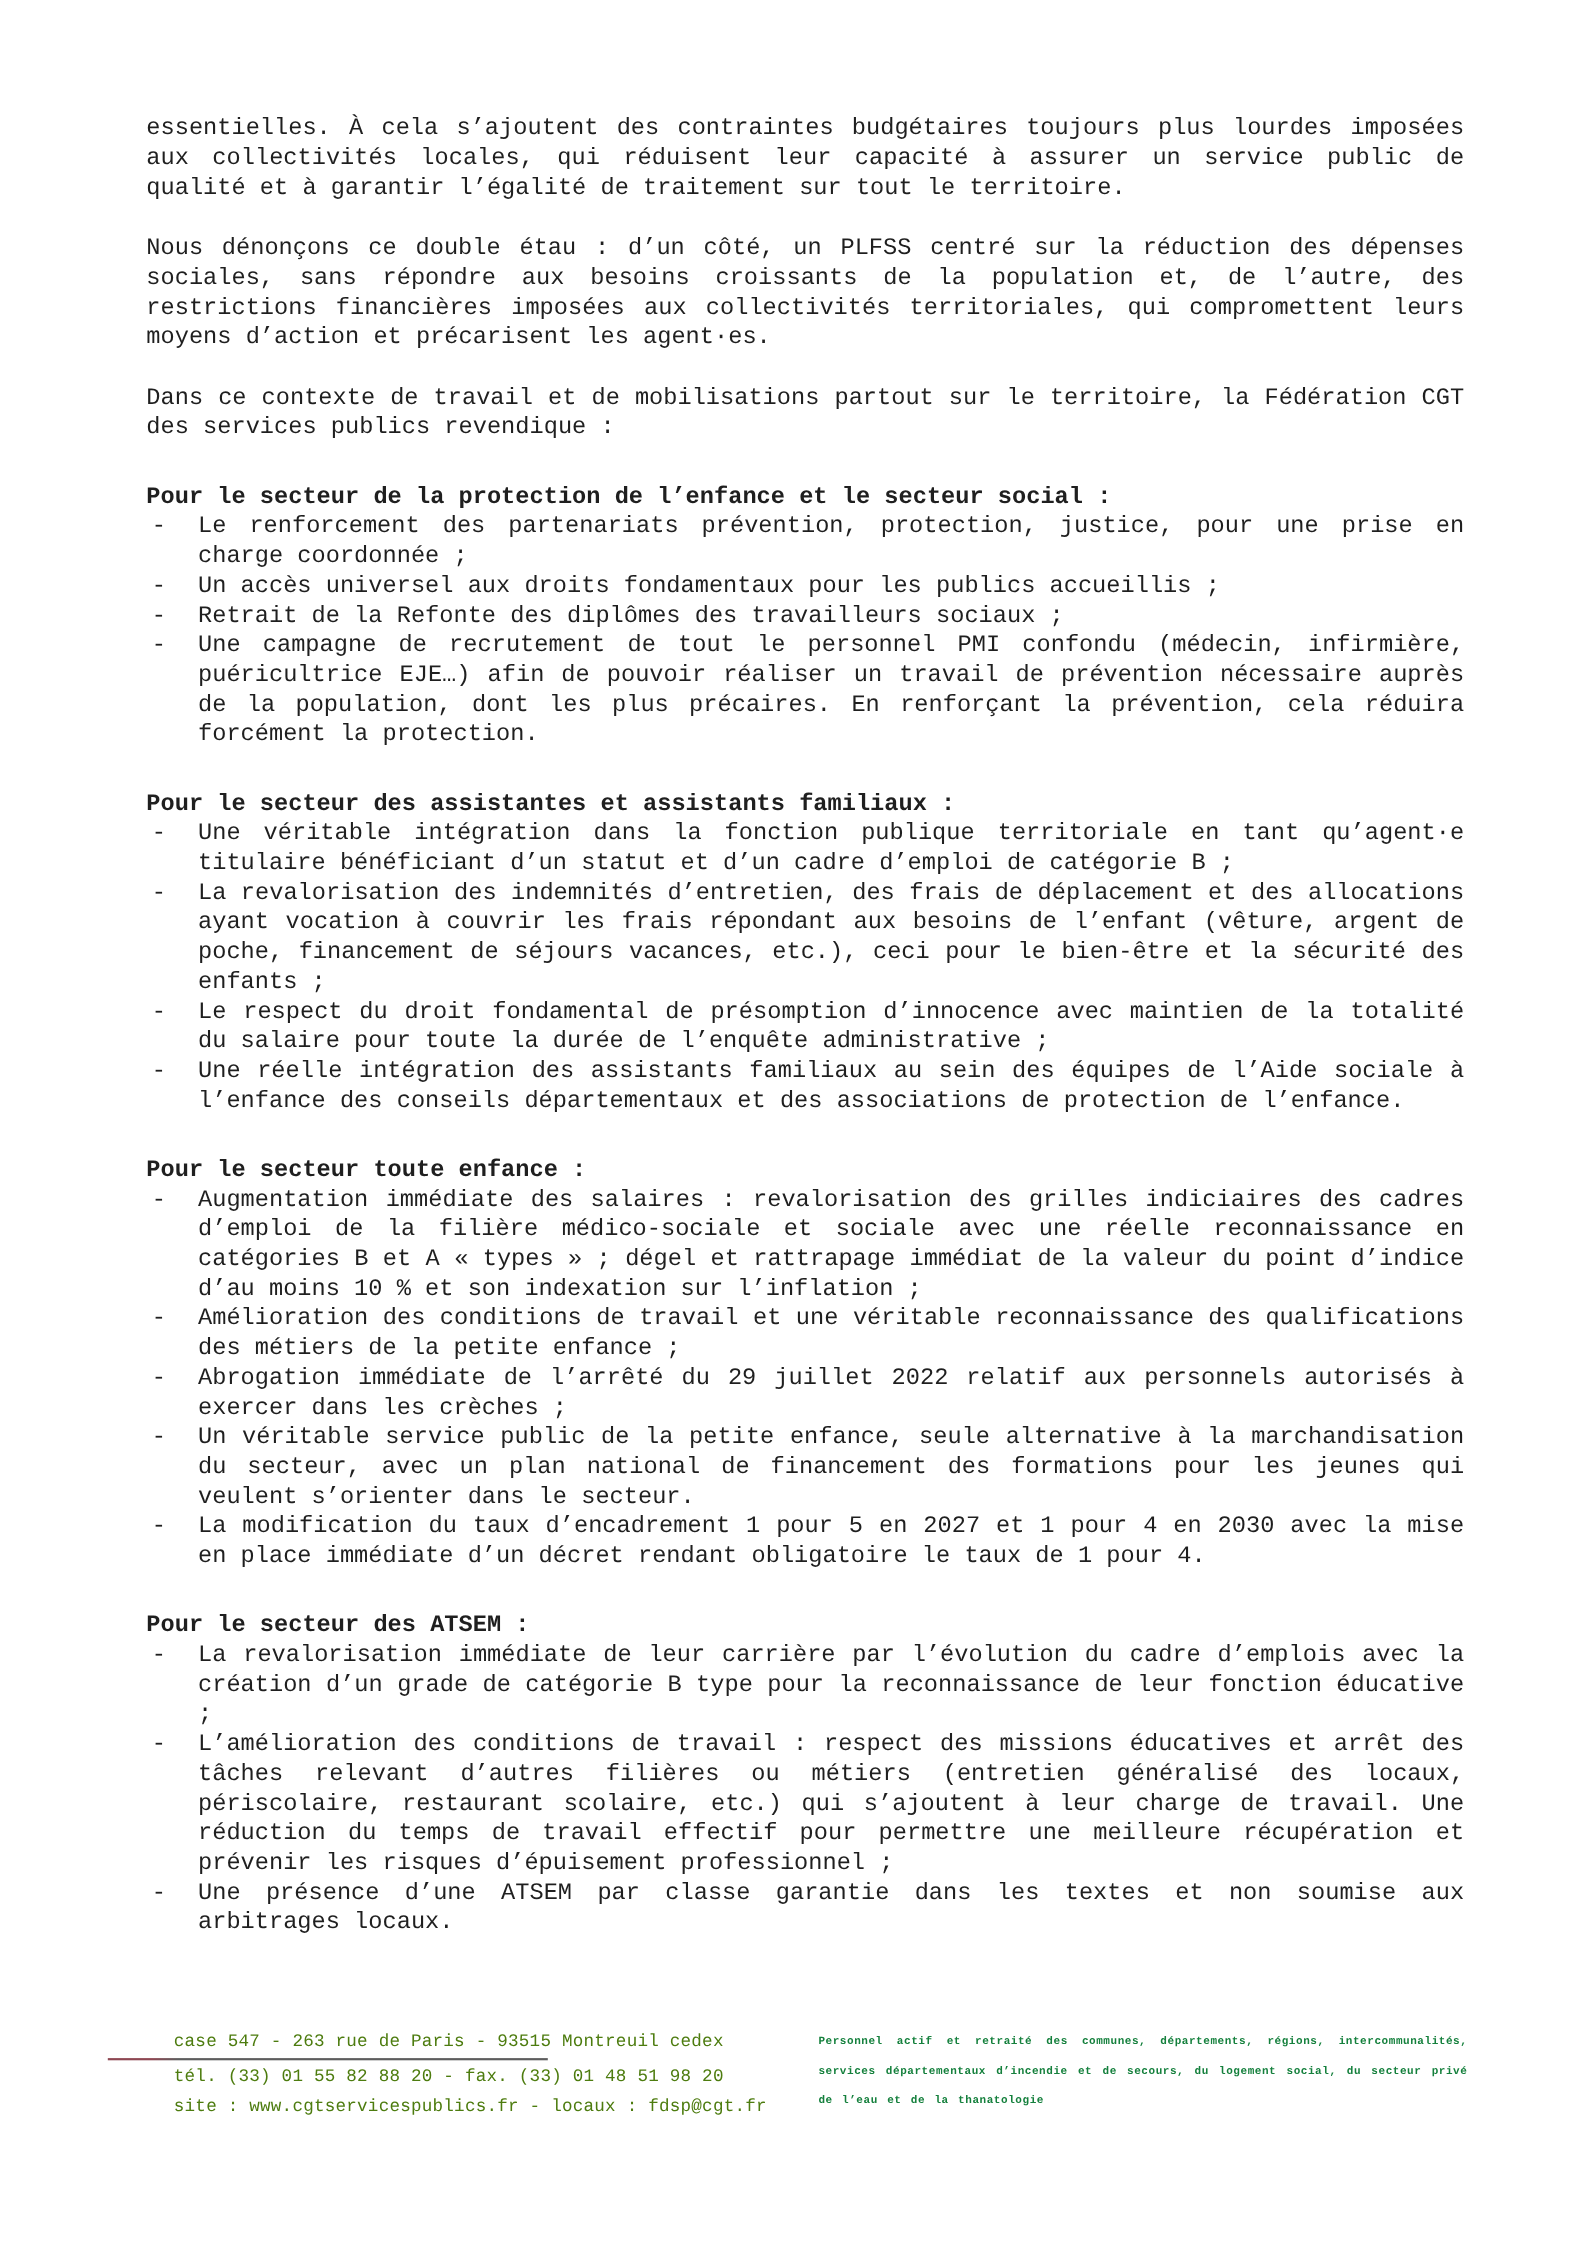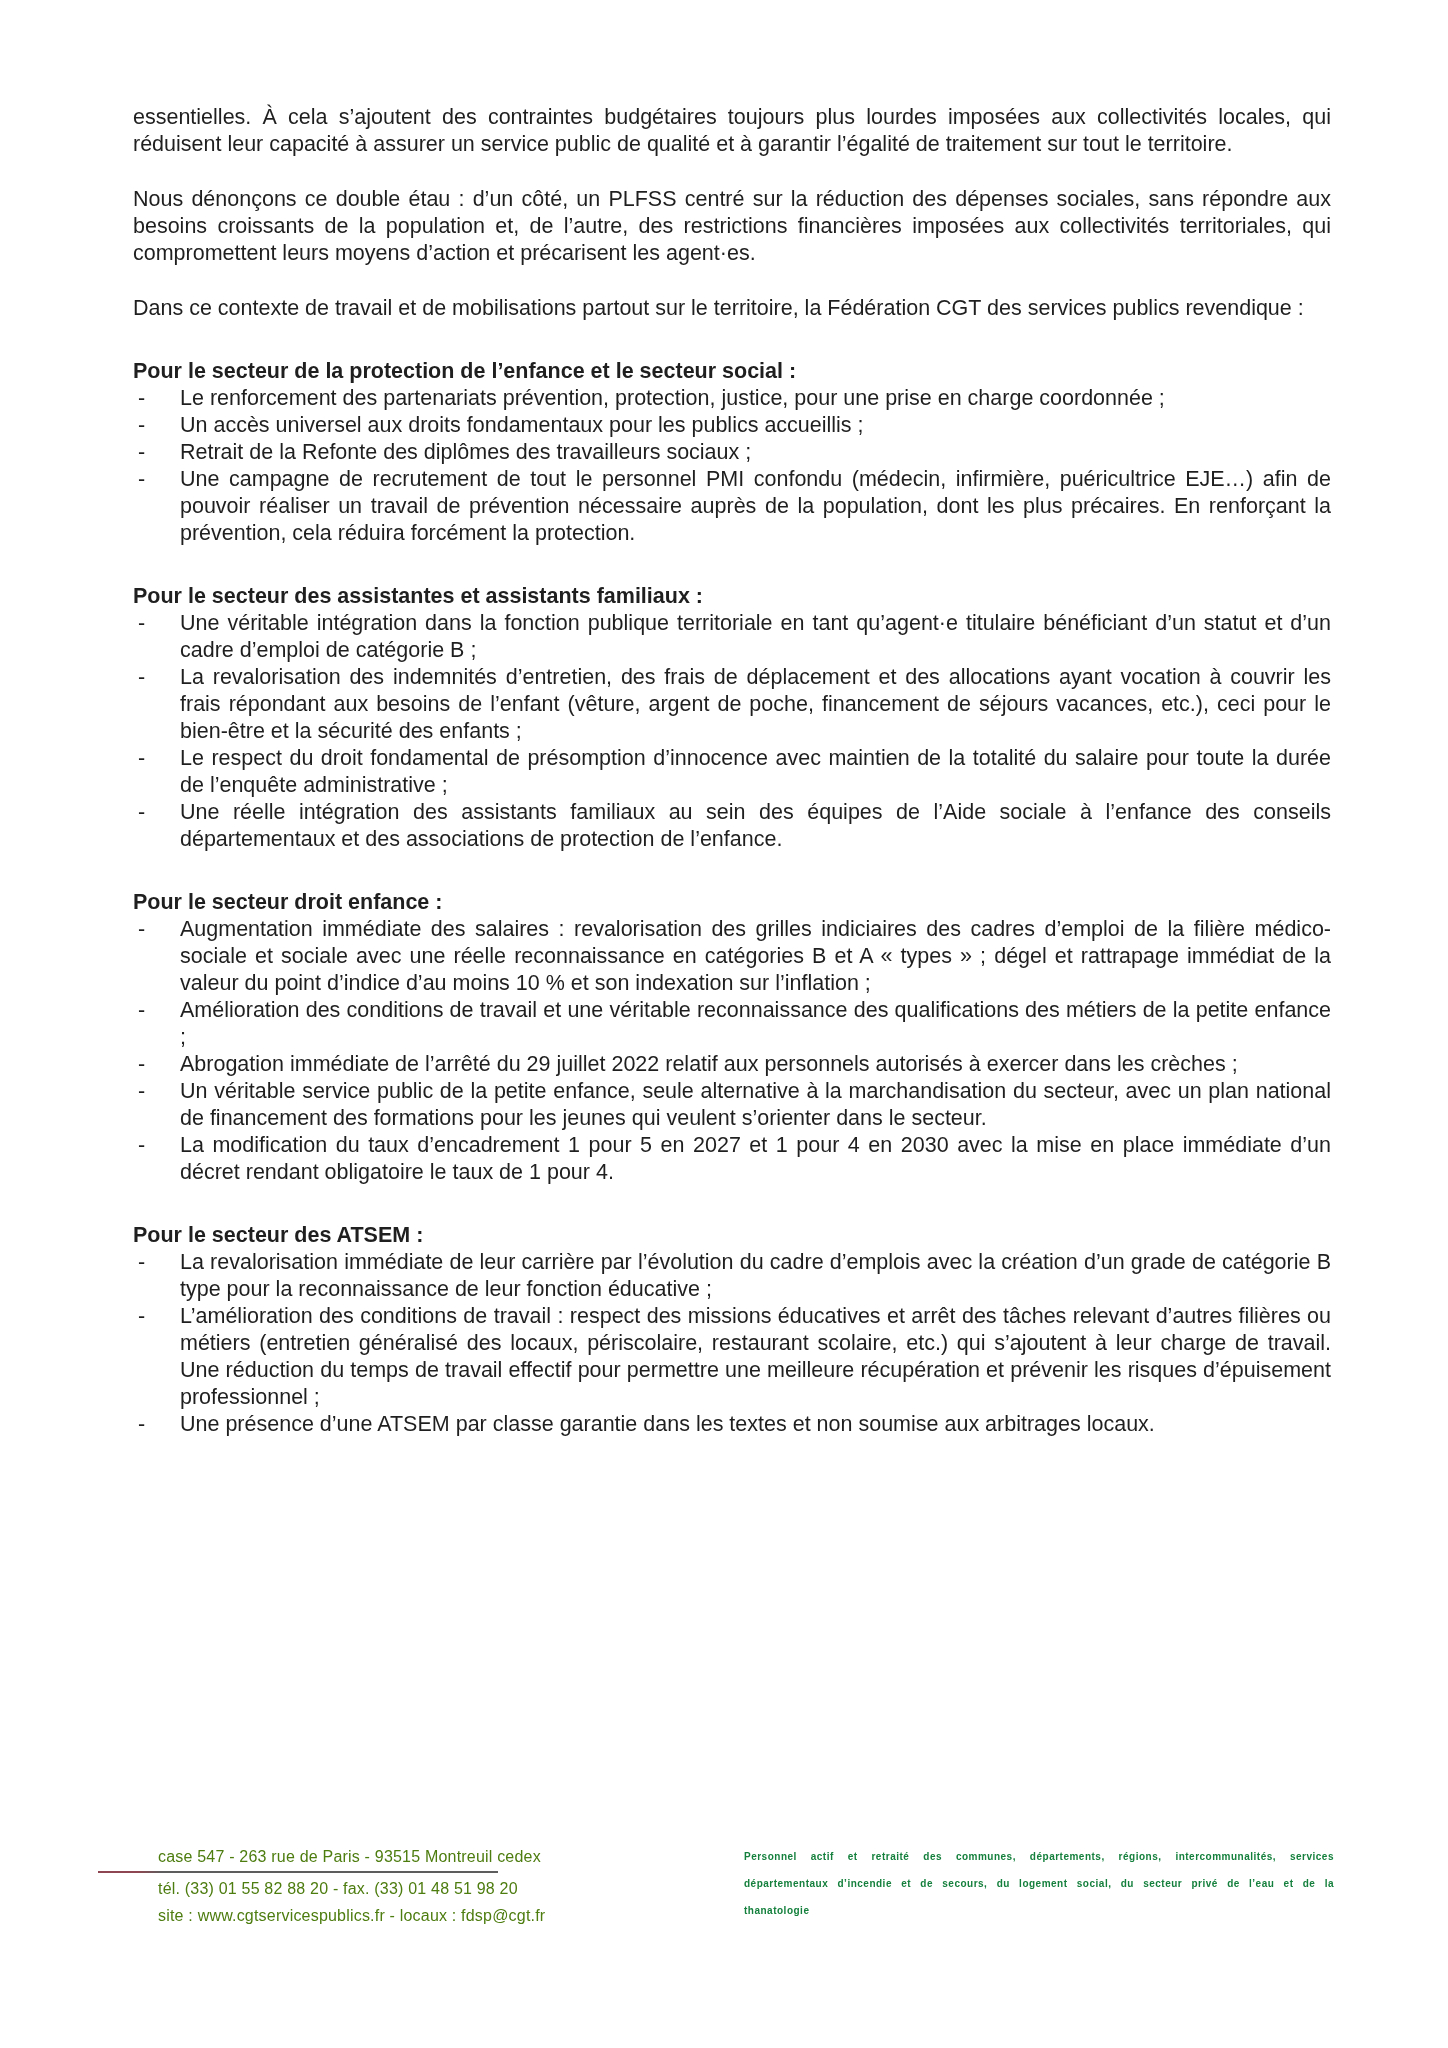--- a/index.html
+++ b/index.html
@@ -2,21 +2,21 @@
 <html><head>
 <meta charset="utf-8">
 <style>
   html, body { margin:0; padding:0; background:#ffffff; }
   body {
     width:1448px; height:2048px;
     font-family:"Liberation Sans", sans-serif;
   }
   .page {
     position:relative; width:1448px; height:2048px;
-    background:#ffffff; overflow:hidden; color:#1f1f1f;
+    background:#ffffff; overflow:hidden; color:#1f1f1f;font-family:Liberation Mono, monospace;
   }
   .content {
     position:absolute; top:104px; left:133px; width:1198px;
   }
   .para {
     font-size:21.5px; line-height:27px; text-align:justify;
     margin:0 0 28px 0;
   }
   #intro-host .para:last-child { margin-bottom:20px; }
   .sec-heading {
@@ -76,21 +76,21 @@
     <h2 class="sec-heading">Pour le secteur des assistantes et assistants familiaux :</h2>
     <ul class="sec-list">
             <li>Une véritable intégration dans la fonction publique territoriale en tant qu’agent·e titulaire bénéficiant d’un statut et d’un cadre d’emploi de catégorie B ;</li>
             <li>La revalorisation des indemnités d’entretien, des frais de déplacement et des allocations ayant vocation à couvrir les frais répondant aux besoins de l’enfant (vêture, argent de poche, financement de séjours vacances, etc.), ceci pour le bien-être et la sécurité des enfants ;</li>
             <li>Le respect du droit fondamental de présomption d’innocence avec maintien de la totalité du salaire pour toute la durée de l’enquête administrative ;</li>
             <li>Une réelle intégration des assistants familiaux au sein des équipes de l’Aide sociale à l’enfance des conseils départementaux et des associations de protection de l’enfance.</li>
           </ul>
   </section>
 
   <section>
-    <h2 class="sec-heading">Pour le secteur droit enfance :</h2>
+    <h2 class="sec-heading">Pour le secteur toute enfance :</h2>
     <ul class="sec-list">
             <li>Augmentation immédiate des salaires : revalorisation des grilles indiciaires des cadres d’emploi de la filière médico-sociale et sociale avec une réelle reconnaissance en catégories B et A « types » ; dégel et rattrapage immédiat de la valeur du point d’indice d’au moins 10 % et son indexation sur l’inflation ;</li>
             <li>Amélioration des conditions de travail et une véritable reconnaissance des qualifications des métiers de la petite enfance ;</li>
             <li>Abrogation immédiate de l’arrêté du 29 juillet 2022 relatif aux personnels autorisés à exercer dans les crèches ;</li>
             <li>Un véritable service public de la petite enfance, seule alternative à la marchandisation du secteur, avec un plan national de financement des formations pour les jeunes qui veulent s’orienter dans le secteur.</li>
             <li>La modification du taux d’encadrement 1 pour 5 en 2027 et 1 pour 4 en 2030 avec la mise en place immédiate d’un décret rendant obligatoire le taux de 1 pour 4.</li>
           </ul>
   </section>
 
   <section>

